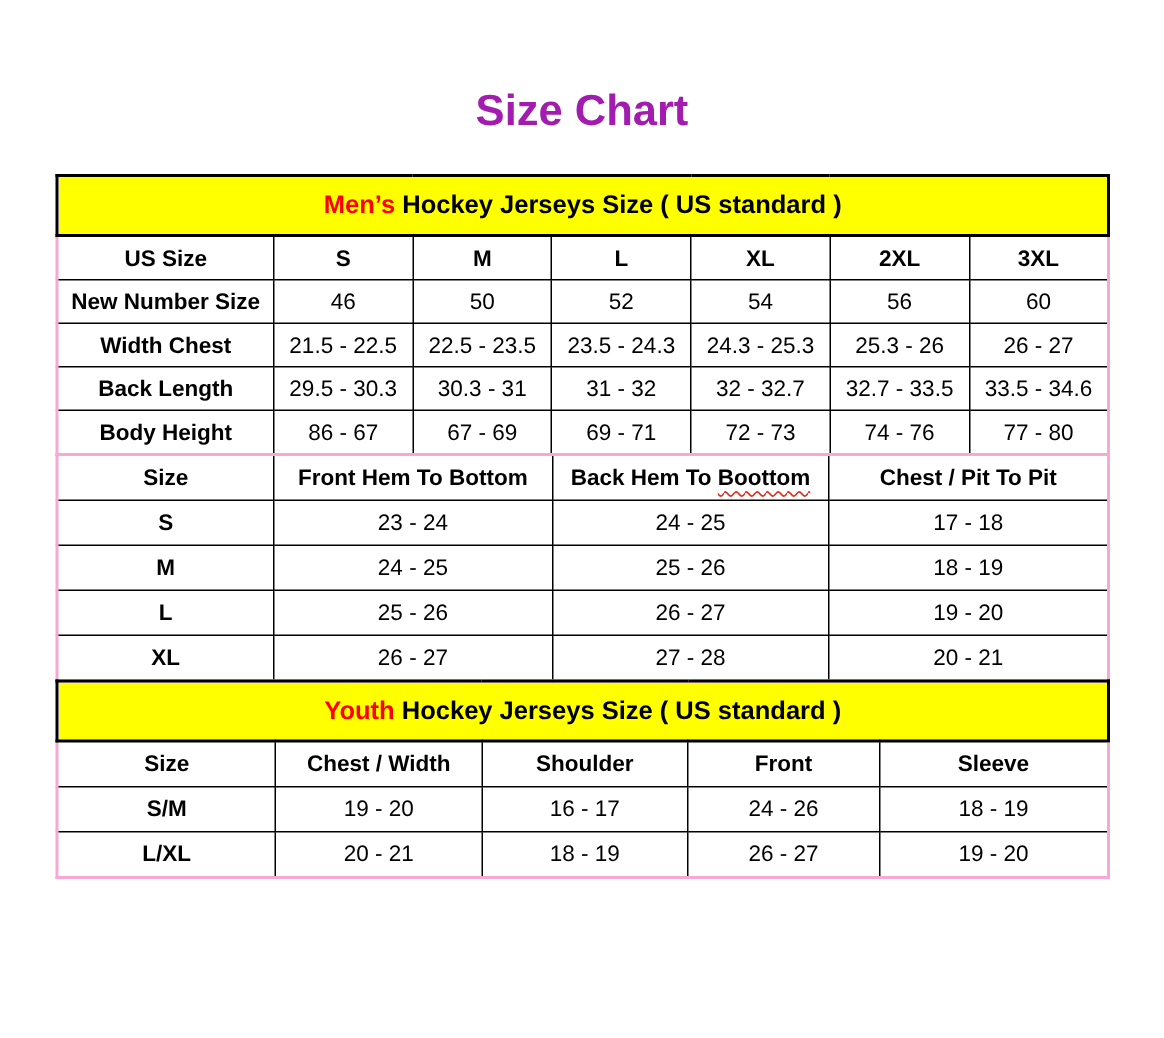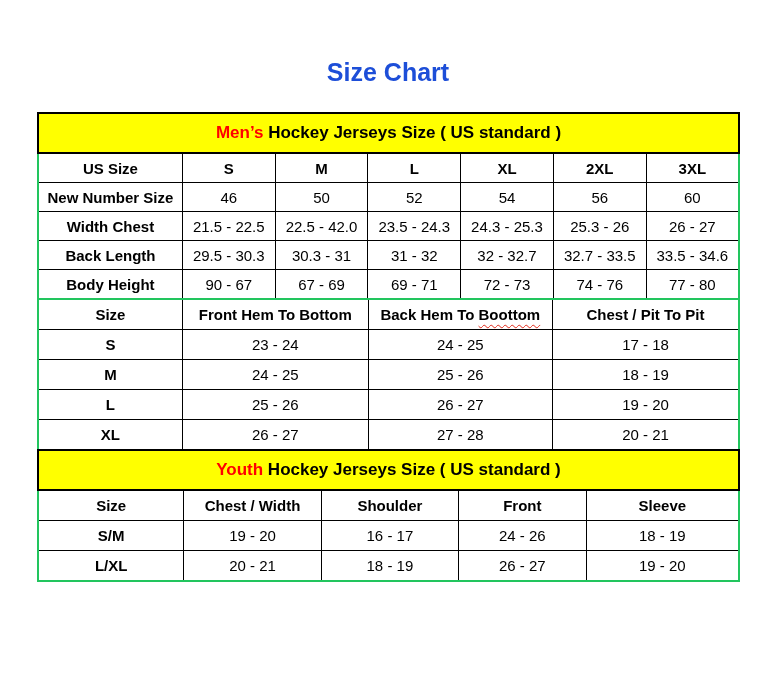--- a/index.html
+++ b/index.html
@@ -12,34 +12,34 @@
     font-family: "Liberation Sans", sans-serif;
     color: #000000;
   }
   .page {
     width: 776px;
     padding-top: 58px;
     box-sizing: border-box;
   }
   .page-title {
     text-align: center;
-    color: #1d4ed8;
-    font-size: 25px;
+    color: #a21caf;
+    font-size: 29px;
     font-weight: 700;
     margin: 0 0 25px 0;
   }
   .tables-wrap {
     width: 703px;
     margin-left: 37px;
   }
   table.size-table {
     width: 100%;
     border-collapse: collapse;
     table-layout: fixed;
-    border: 2px solid #22c55e;
+    border: 2px solid #f9a8d4;
   }
   table.size-table + table.size-table {
     margin-top: -2px; 
   }
   table.size-table td,
   table.size-table th {
     border: 1px solid #000000;
     text-align: center;
     vertical-align: middle;
     font-size: 15px;
@@ -109,38 +109,38 @@
         <td>46</td>
         <td>50</td>
         <td>52</td>
         <td>54</td>
         <td>56</td>
         <td>60</td>
       </tr>
       <tr class="data-row">
         <td class="row-label-plain">Width Chest</td>
         <td>21.5 - 22.5</td>
-        <td>22.5 - 42.0</td>
+        <td>22.5 - 23.5</td>
         <td>23.5 - 24.3</td>
         <td>24.3 - 25.3</td>
         <td>25.3 - 26</td>
         <td>26 - 27</td>
       </tr>
       <tr class="data-row">
         <td class="row-label-plain">Back Length</td>
         <td>29.5 - 30.3</td>
         <td>30.3 - 31</td>
         <td>31 - 32</td>
         <td>32 - 32.7</td>
         <td>32.7 - 33.5</td>
         <td>33.5 - 34.6</td>
       </tr>
       <tr class="data-row">
         <td class="row-label-plain">Body Height</td>
-        <td>90 - 67</td>
+        <td>86 - 67</td>
         <td>67 - 69</td>
         <td>69 - 71</td>
         <td>72 - 73</td>
         <td>74 - 76</td>
         <td>77 - 80</td>
       </tr>
     </tbody>
       </table>
 
     <table class="size-table women">

